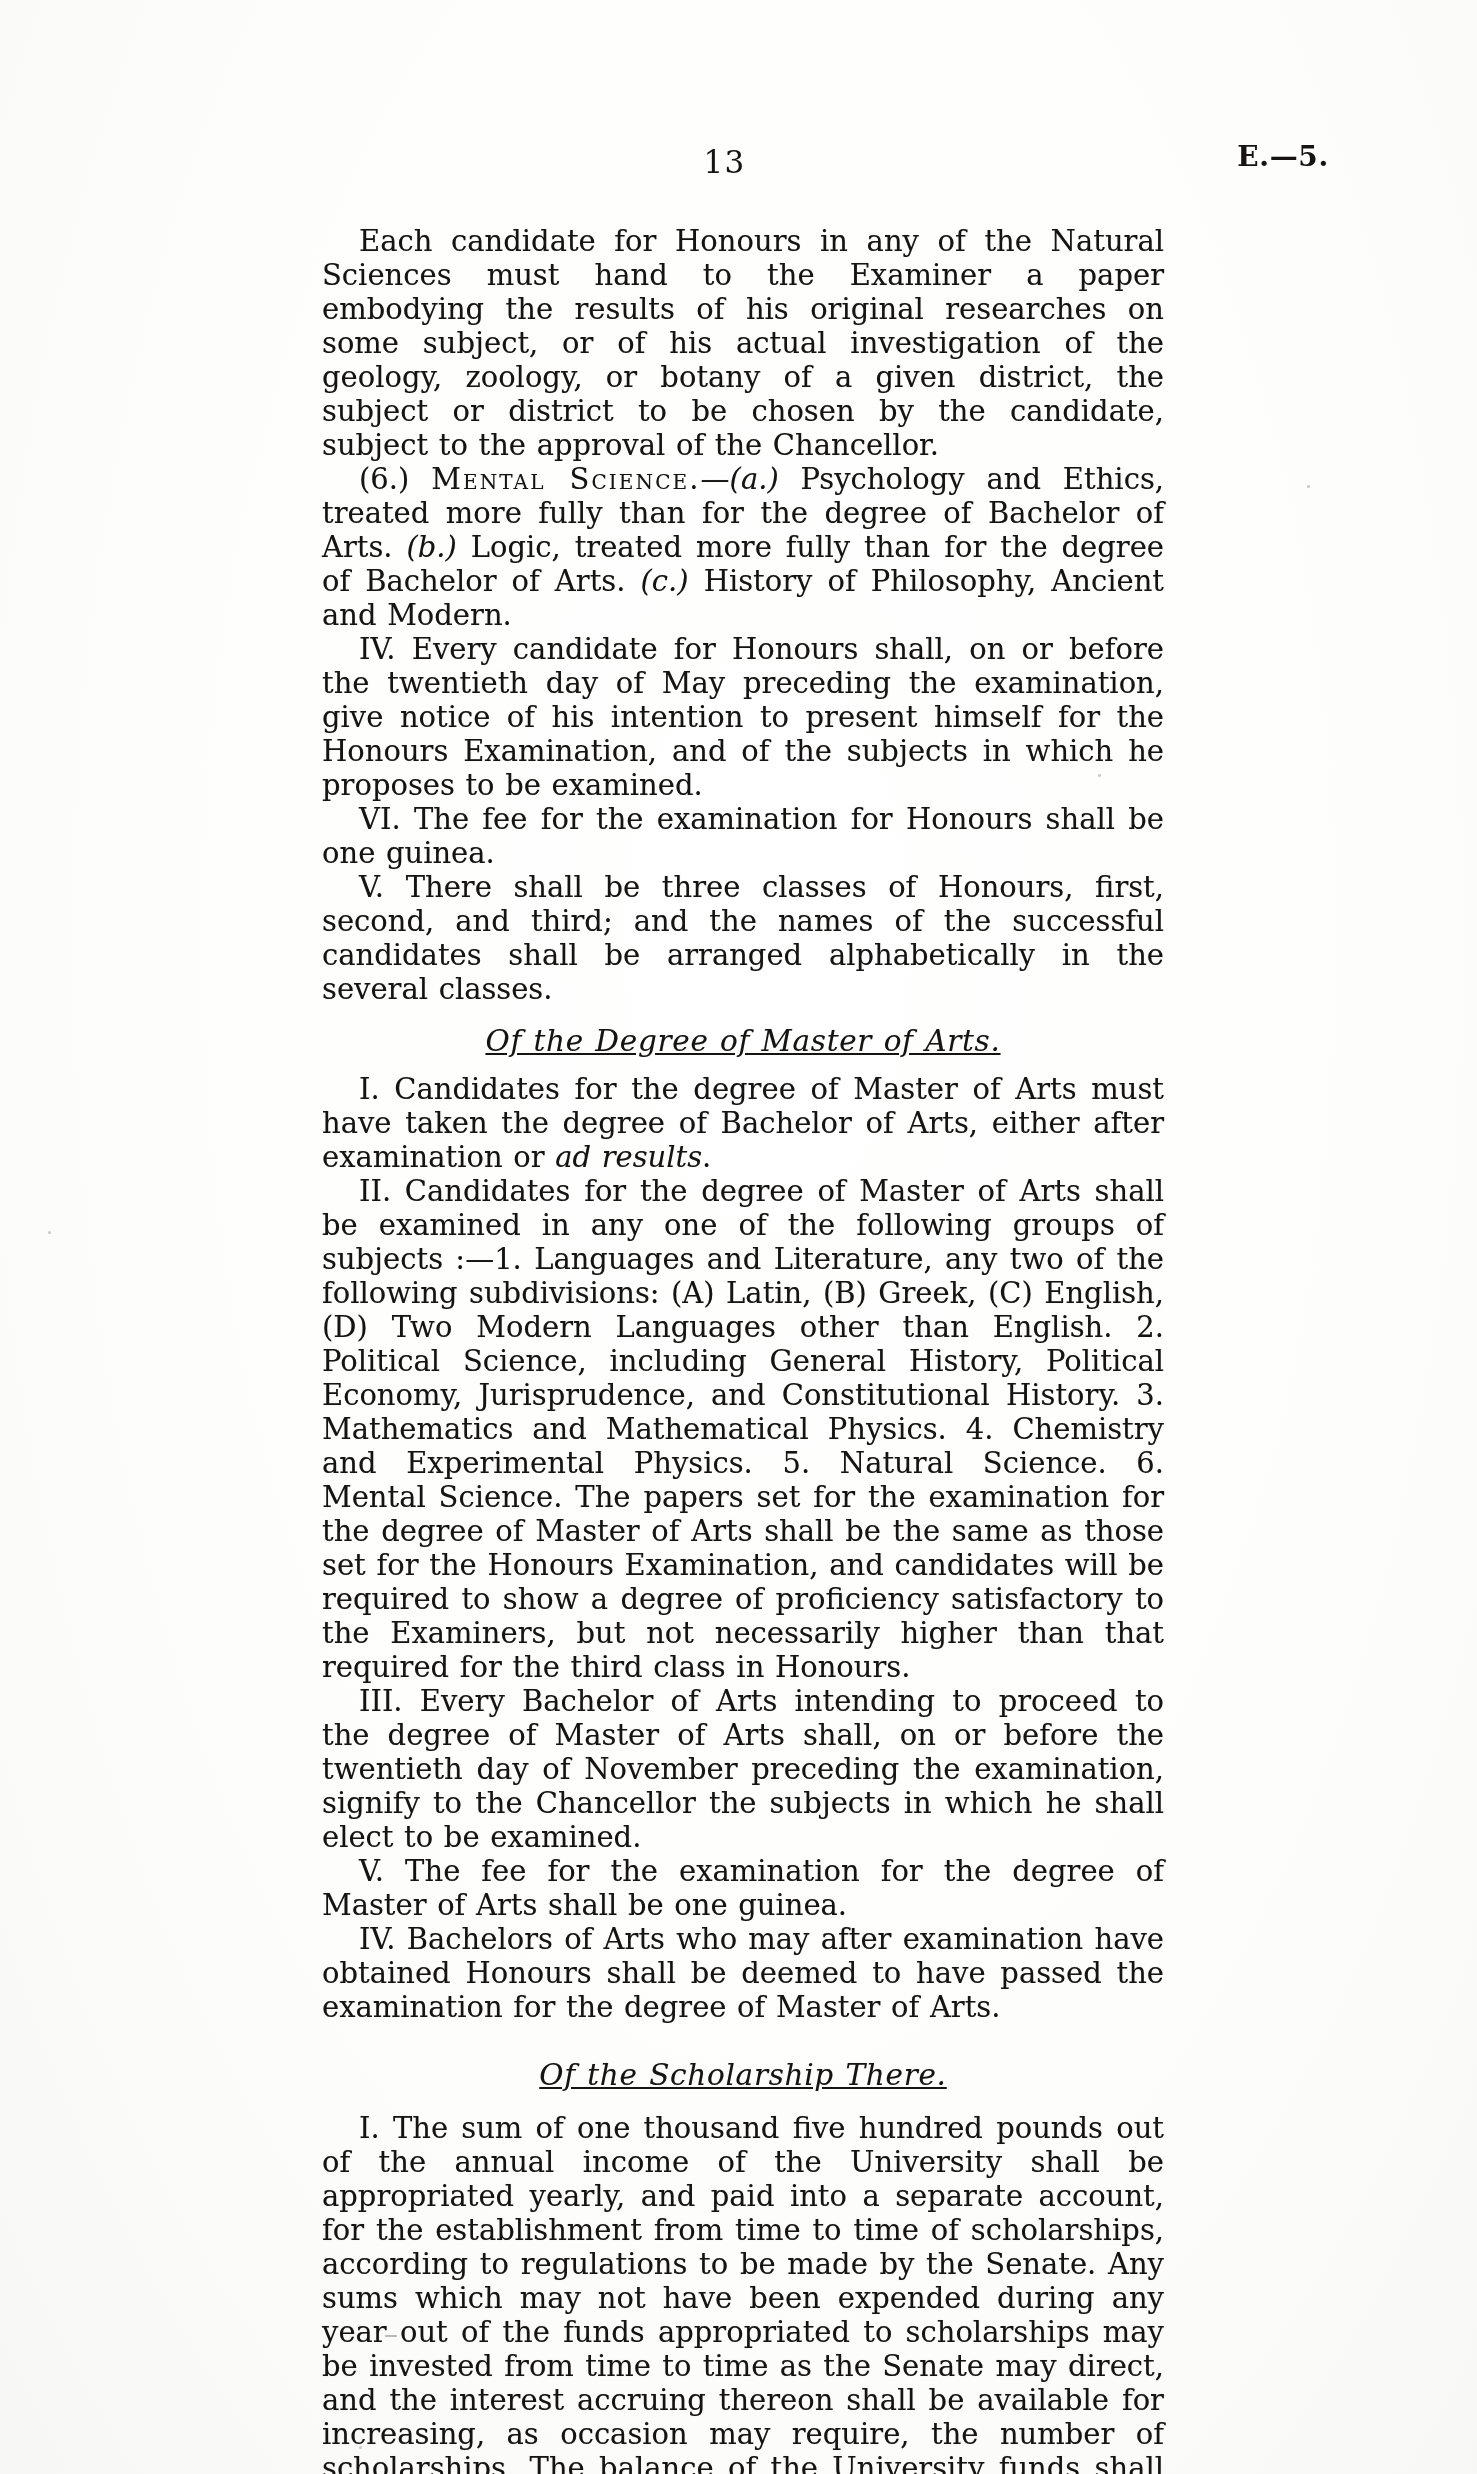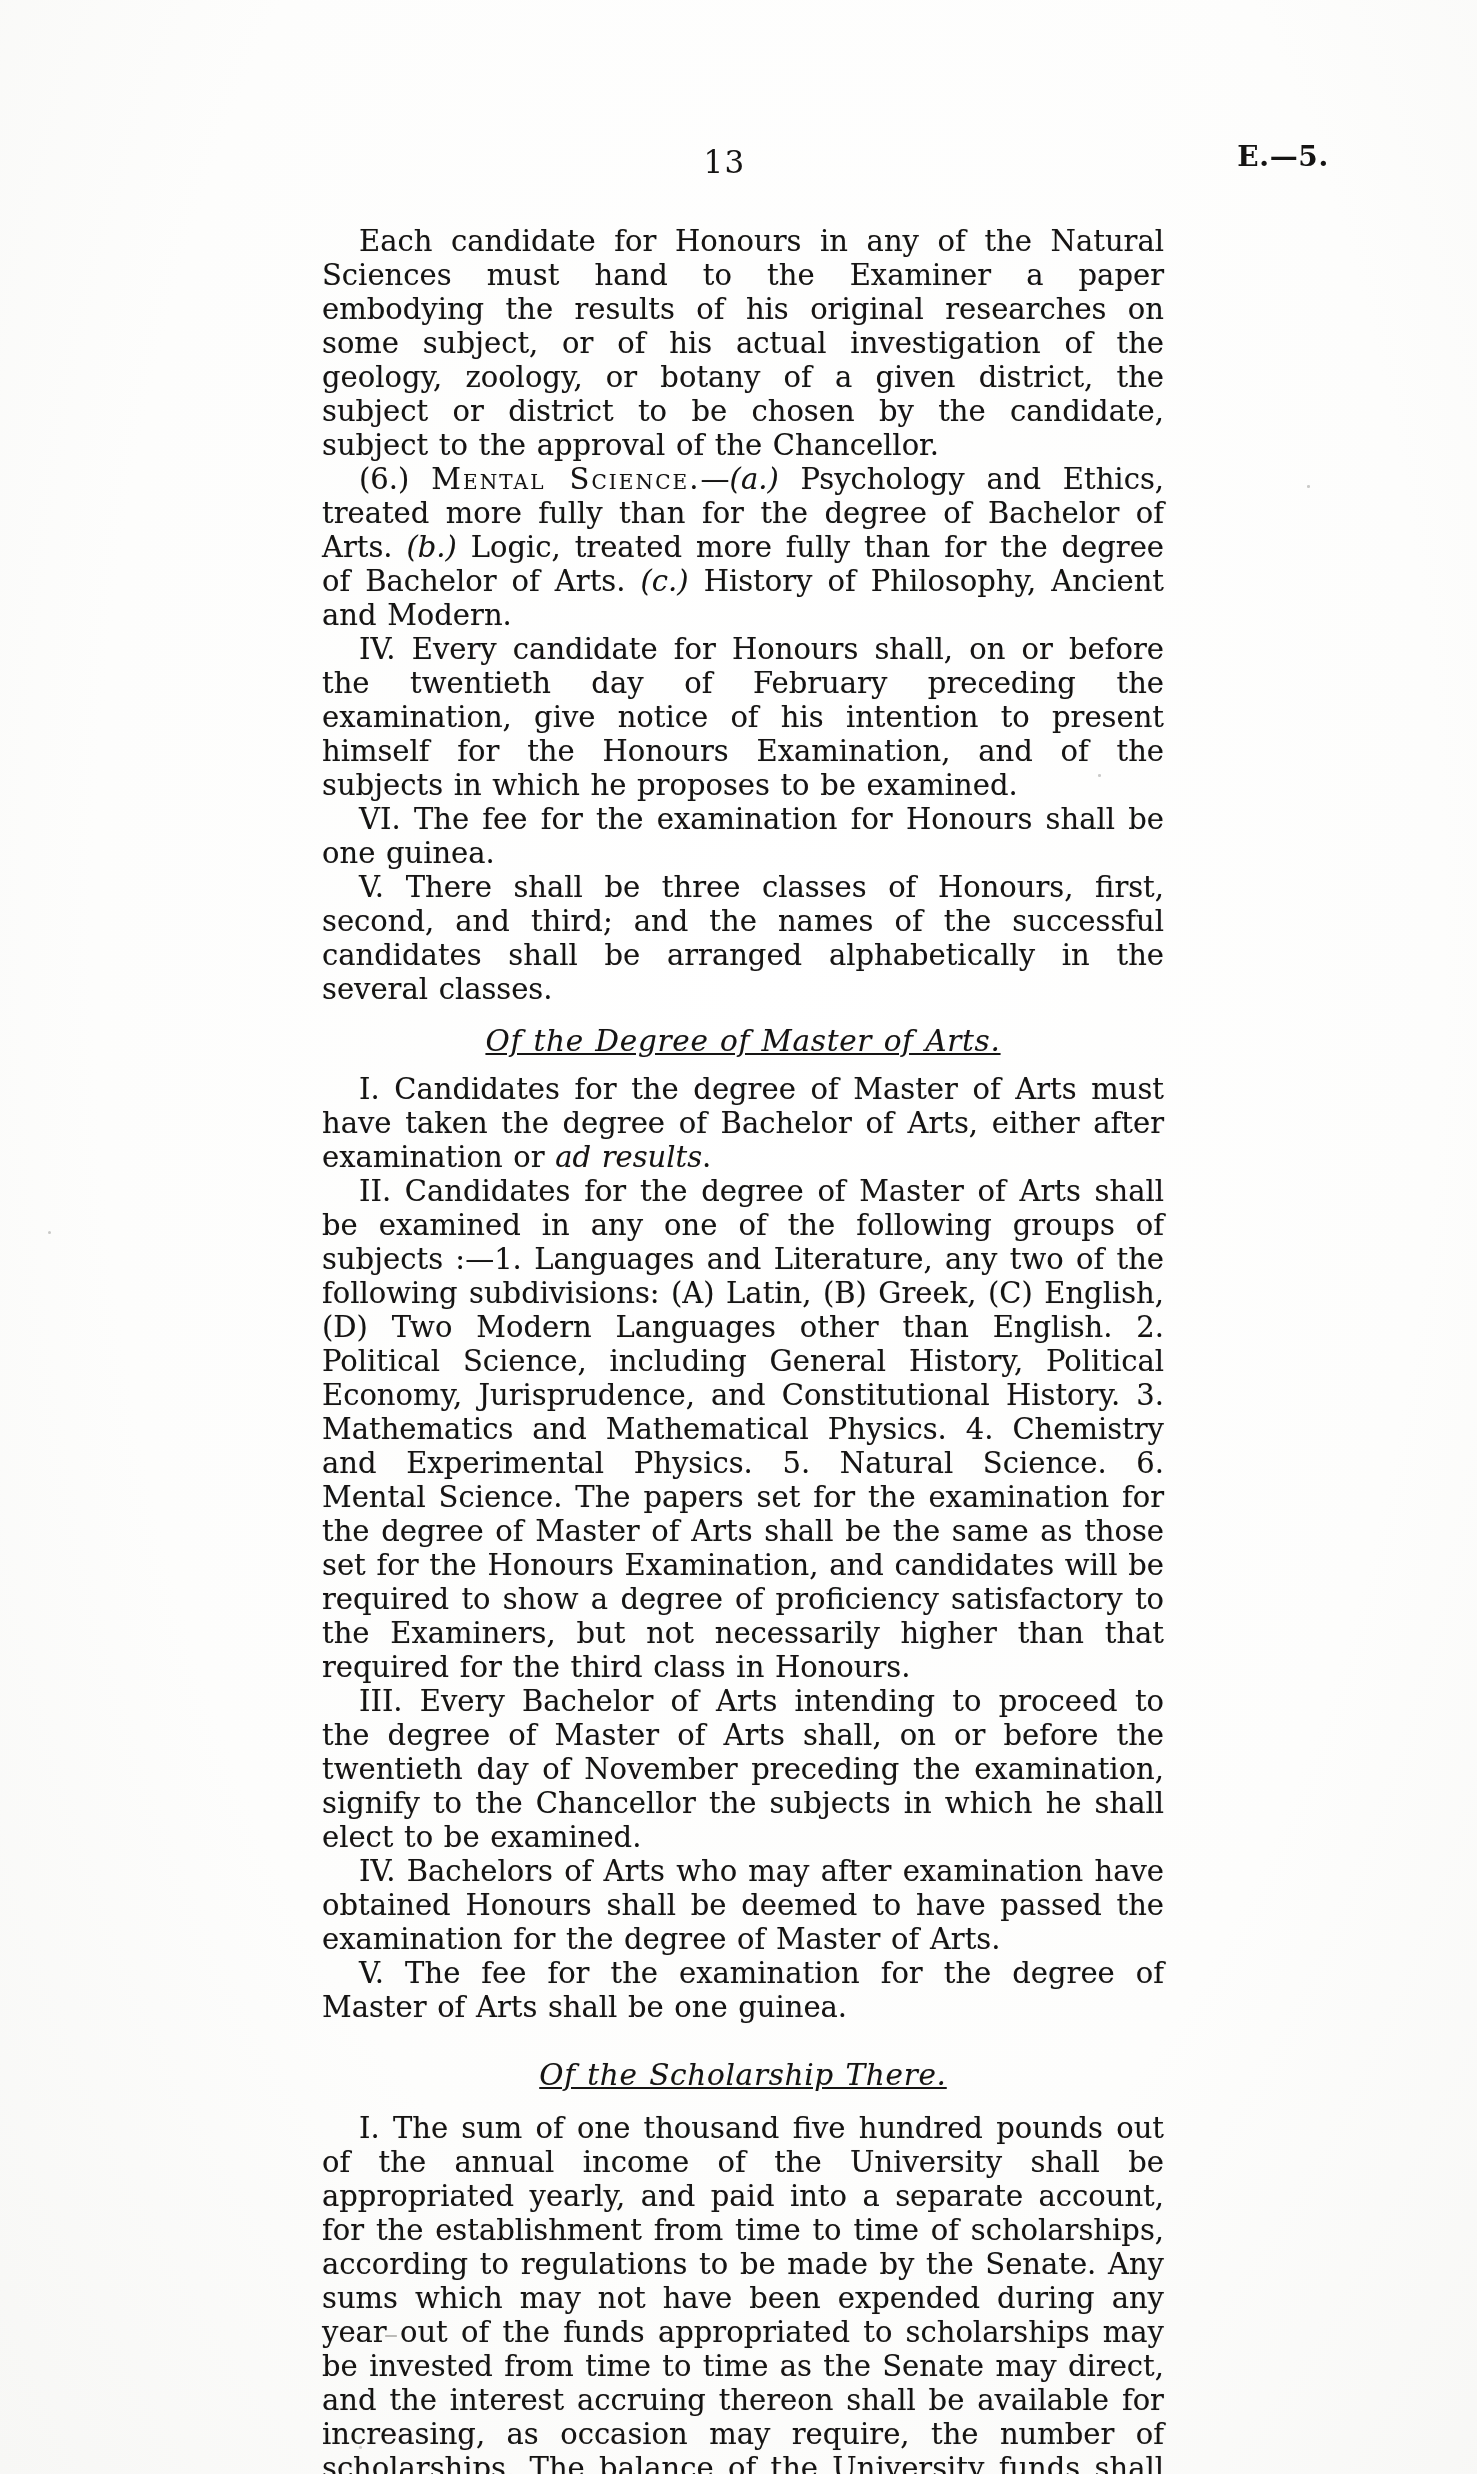--- a/index.html
+++ b/index.html
@@ -62,29 +62,29 @@
 <div class="page">
 
   <div class="header">
     <div class="page-number">13</div>
     <div class="doc-code">E.—5.</div>
   </div>
 
   <div class="body-col">
       <div class="para"><span>Each candidate for Honours in any of the Natural Sciences must hand to the Examiner a paper embodying the results of his original researches on some subject, or of his actual investigation of the geology, zoology, or botany of a given district, the subject or district to be chosen by the candidate, subject to the approval of the Chancellor.</span></div>
       <div class="para"><span>(6.) </span><span class="sc">Mental Science.</span><span>—</span><span class="it">(a.)</span><span> Psychology and Ethics, treated more fully than for the degree of Bachelor of Arts. </span><span class="it">(b.)</span><span> Logic, treated more fully than for the degree of Bachelor of Arts. </span><span class="it">(c.)</span><span> History of Philosophy, Ancient and Modern.</span></div>
-      <div class="para"><span>IV. Every candidate for Honours shall, on or before the twentieth day of February preceding the examination, give notice of his intention to present himself for the Honours Examination, and of the subjects in which he proposes to be examined.</span></div>
+      <div class="para"><span>IV. Every candidate for Honours shall, on or before the twentieth day of May preceding the examination, give notice of his intention to present himself for the Honours Examination, and of the subjects in which he proposes to be examined.</span></div>
       <div class="para"><span>VI. The fee for the examination for Honours shall be one guinea.</span></div>
       <div class="para"><span>V. There shall be three classes of Honours, first, second, and third; and the names of the successful candidates shall be arranged alphabetically in the several classes.</span></div>
       <div class="heading"><span class="it">Of the Degree of Master of Arts.</span></div>
       <div class="para"><span>I. Candidates for the degree of Master of Arts must have taken the degree of Bachelor of Arts, either after examination or </span><span class="it">ad results</span><span>.</span></div>
       <div class="para"><span>II. Candidates for the degree of Master of Arts shall be examined in any one of the following groups of subjects :—1. Languages and Literature, any two of the following subdivisions: (A) Latin, (B) Greek, (C) English, (D) Two Modern Languages other than English. 2. Political Science, including General History, Political Economy, Jurisprudence, and Constitutional History. 3. Mathematics and Mathematical Physics. 4. Chemistry and Experimental Physics. 5. Natural Science. 6. Mental Science. The papers set for the examination for the degree of Master of Arts shall be the same as those set for the Honours Examination, and candidates will be required to show a degree of proficiency satisfactory to the Examiners, but not necessarily higher than that required for the third class in Honours.</span></div>
       <div class="para"><span>III. Every Bachelor of Arts intending to proceed to the degree of Master of Arts shall, on or before the twentieth day of November preceding the examination, signify to the Chancellor the subjects in which he shall elect to be examined.</span></div>
+      <div class="para"><span>V. The fee for the examination for the degree of Master of Arts shall be one guinea.</span></div>
       <div class="para"><span>IV. Bachelors of Arts who may after examination have obtained Honours shall be deemed to have passed the examination for the degree of Master of Arts.</span></div>
-      <div class="para"><span>V. The fee for the examination for the degree of Master of Arts shall be one guinea.</span></div>
       <div class="heading extra-space"><span class="it">Of the Scholarship There.</span></div>
       <div class="para"><span>I. The sum of one thousand five hundred pounds out of the annual income of the University shall be appropriated yearly, and paid into a separate account, for the establishment from time to time of scholarships, according to regulations to be made by the Senate. Any sums which may not have been expended during any year out of the funds appropriated to scholarships may be invested from time to time as the Senate may direct, and the interest accruing thereon shall be available for increasing, as occasion may require, the number of scholarships. The balance of the University funds shall be appropriated to defraying the expenditure incident to the conduct of examinations, and for the general purposes of the University, as may be directed by the Senate.</span></div>
     </div>
 
   <div class="speck sp1"></div>
   <div class="speck sp2"></div>
   <div class="speck sp3"></div>
   <div class="speck sp4"></div>
   <div class="speck sp5"></div>
   <div class="speck sp6"></div>

